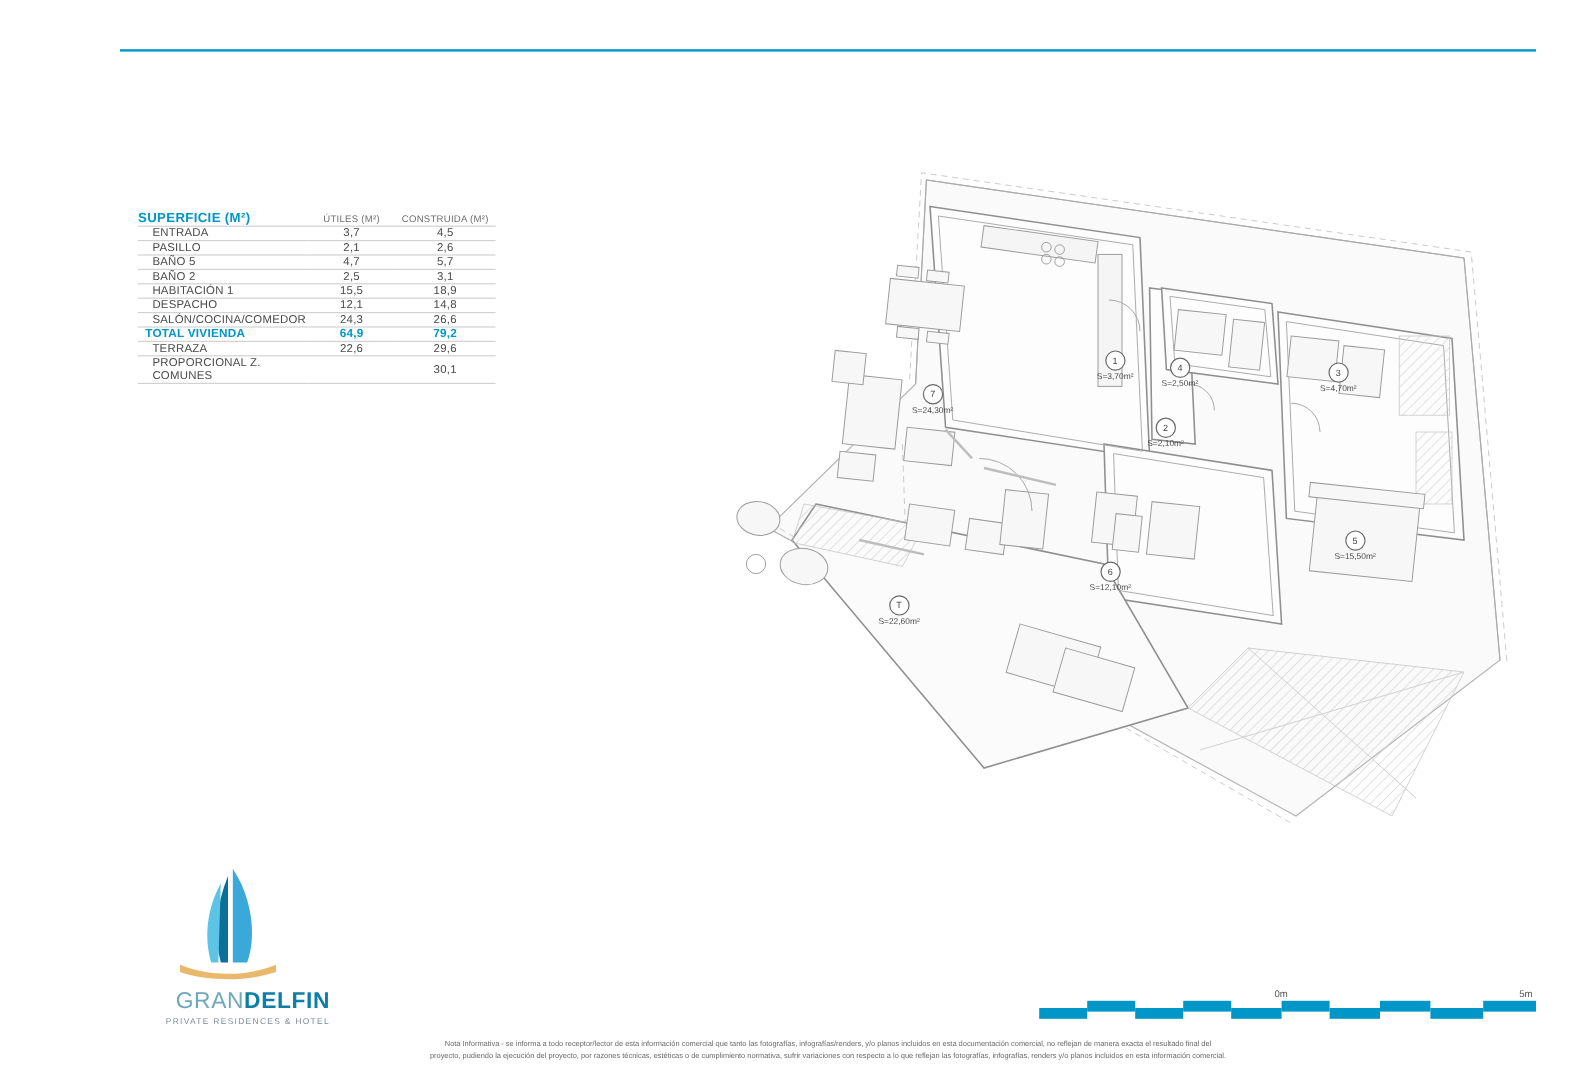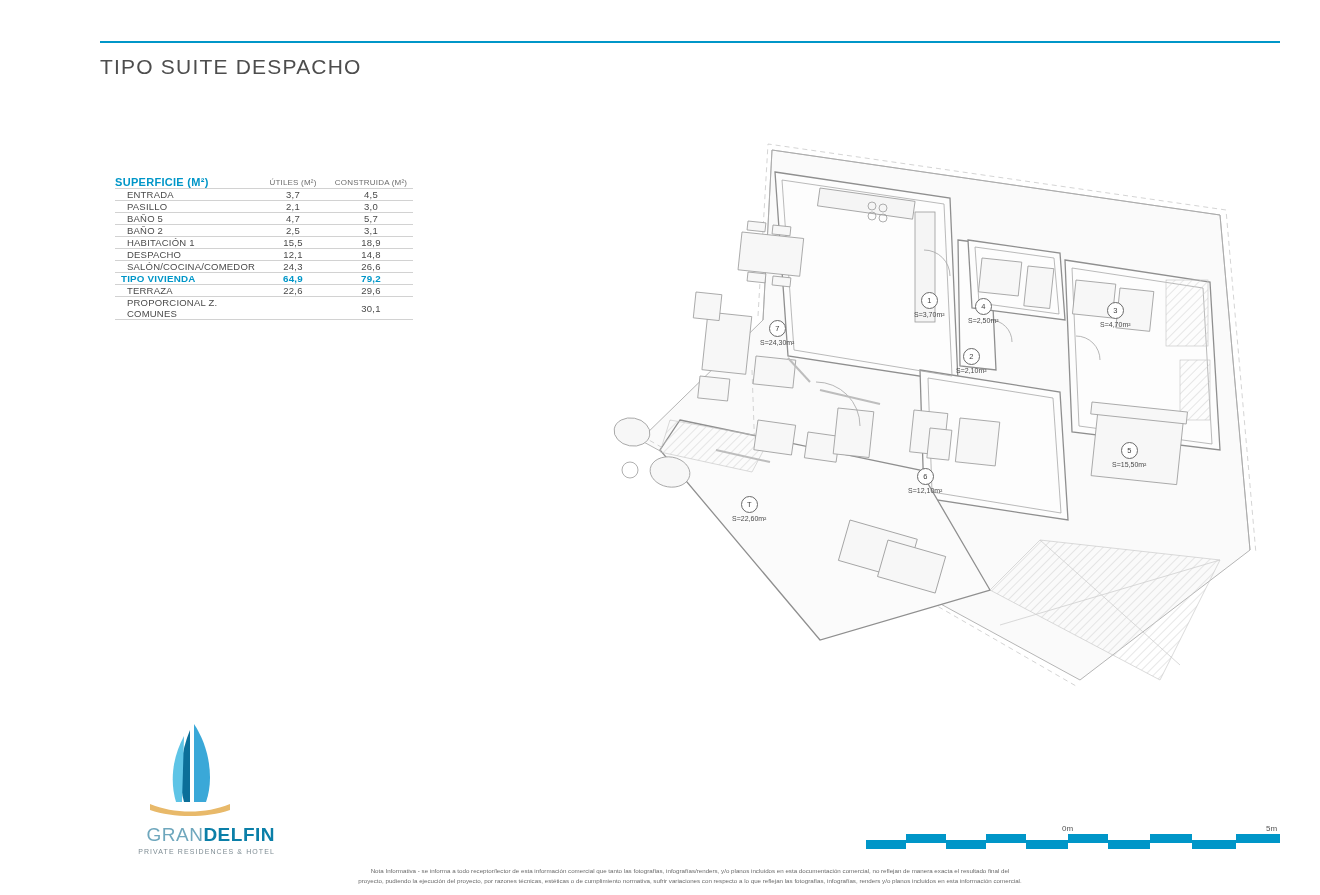--- a/index.html
+++ b/index.html
@@ -209,42 +209,41 @@
     margin: 0 auto 2px auto;
     color: #3f3f3f;
     background: #fff;
   }
 </style>
 </head>
 <body>
 
 <div class="header">
   <div class="title-rule"></div>
-  <div class="subtitle">TIPO SUITE DESPACHO</div>
 </div>
 
 <div class="table-wrap">
   <table class="surface">
     <thead>
       <tr class="thead">
         <th>SUPERFICIE (M²)</th>
         <th class="col-u">ÚTILES (M²)</th>
         <th class="col-c">CONSTRUIDA (M²)</th>
       </tr>
     </thead>
     <tbody>
       <tr>
         <td class="name">ENTRADA</td>
         <td class="num">3,7</td>
         <td class="num">4,5</td>
       </tr>
       <tr>
         <td class="name">PASILLO</td>
         <td class="num">2,1</td>
-        <td class="num">3,0</td>
+        <td class="num">2,6</td>
       </tr>
       <tr>
         <td class="name">BAÑO 5</td>
         <td class="num">4,7</td>
         <td class="num">5,7</td>
       </tr>
       <tr>
         <td class="name">BAÑO 2</td>
         <td class="num">2,5</td>
         <td class="num">3,1</td>
@@ -258,21 +257,21 @@
         <td class="name">DESPACHO</td>
         <td class="num">12,1</td>
         <td class="num">14,8</td>
       </tr>
       <tr>
         <td class="name">SALÓN/COCINA/COMEDOR</td>
         <td class="num">24,3</td>
         <td class="num">26,6</td>
       </tr>
       <tr class="total">
-        <td class="name">TIPO VIVIENDA</td>
+        <td class="name">TOTAL VIVIENDA</td>
         <td class="num">64,9</td>
         <td class="num">79,2</td>
       </tr>
       <tr>
         <td class="name">TERRAZA</td>
         <td class="num">22,6</td>
         <td class="num">29,6</td>
       </tr>
       <tr class="last-line">
         <td class="name">PROPORCIONAL Z. COMUNES</td>

